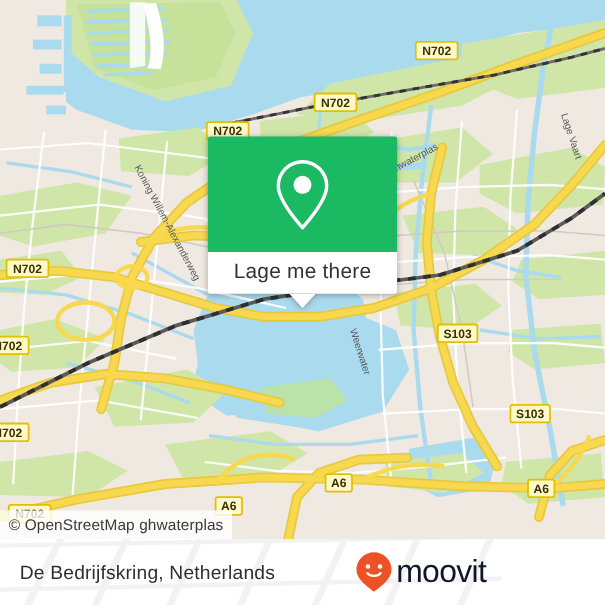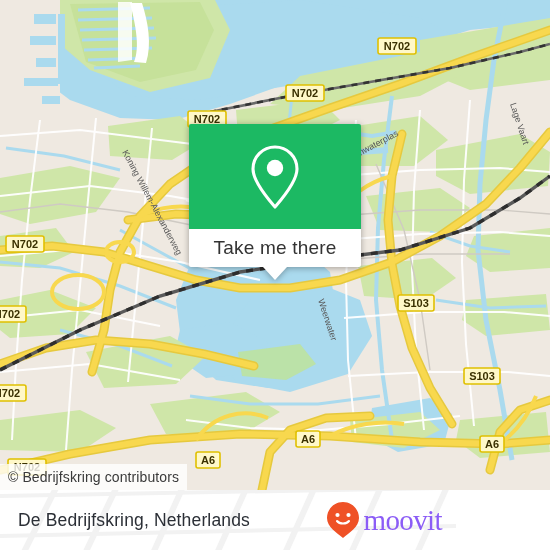--- a/index.html
+++ b/index.html
@@ -52,22 +52,22 @@
     background:#ffffff;overflow:hidden;
     display:flex;align-items:center;justify-content:space-between;
     padding:0 14px 0 18px;box-sizing:border-box;
   }
   .footer-bg{position:absolute;left:0;top:0;width:550px;height:60px;}
   .footer-title{
     position:relative;font-size:17.5px;color:#2b2f36;letter-spacing:.15px;white-space:nowrap;
   }
   .brand{position:relative;display:flex;align-items:center;gap:3px;}
   .brand-word{
-    font-size:29px;color:#8b5cf6;letter-spacing:-.6px;font-weight:400;
-    font-family:Liberation Serif, serif;
+    font-size:29px;color:#0f172a;letter-spacing:-.6px;font-weight:400;
+    font-family:Liberation Sans, sans-serif;
   }
 </style>
 </head>
 <body>
 
 <div class="app">
 
   <div class="map">
     <svg width="550" height="490" viewBox="0 0 550 490" xmlns="http://www.w3.org/2000/svg">
       <defs>
@@ -274,32 +274,32 @@
           <g>
             <rect x="480" y="436" width="24" height="16" rx="2" fill="#fff8c8" stroke="#e0c000" stroke-width="1.6"></rect>
             <text x="492" y="448" text-anchor="middle" fill="#3a3000">A6</text>
           </g>
         </g>
 
       </g>
     </svg>
 
     <div class="attrib">
-      <span>© Bedrijfskring contributors</span>
+      <span>© OpenStreetMap ghwaterplas</span>
     </div>
 
     <div class="popup">
       <div class="popup-top" style="background:#1cb963;">
         <svg width="52" height="66" viewBox="0 0 52 66">
           <path d="M26 3 C13.8 3 4 12.8 4 25 C4 38 20 56 26 63 C32 56 48 38 48 25 C48 12.8 38.2 3 26 3 Z" fill="none" stroke="#ffffff" stroke-width="3.1" stroke-linejoin="round"></path>
           <circle cx="26" cy="24" r="8.2" fill="#ffffff"></circle>
         </svg>
       </div>
       <div class="popup-bot">
-        <span>Take me there</span>
+        <span>Lage me there</span>
       </div>
       <div class="popup-tail"></div>
     </div>
   </div>
 
   <div class="footer">
     <svg class="footer-bg" width="550" height="60" viewBox="0 0 550 60">
       <g stroke="#f2f2f2" stroke-width="6" fill="none">
         <path d="M60 -10 L20 70"></path>
           <path d="M120 -10 L82 70"></path>

